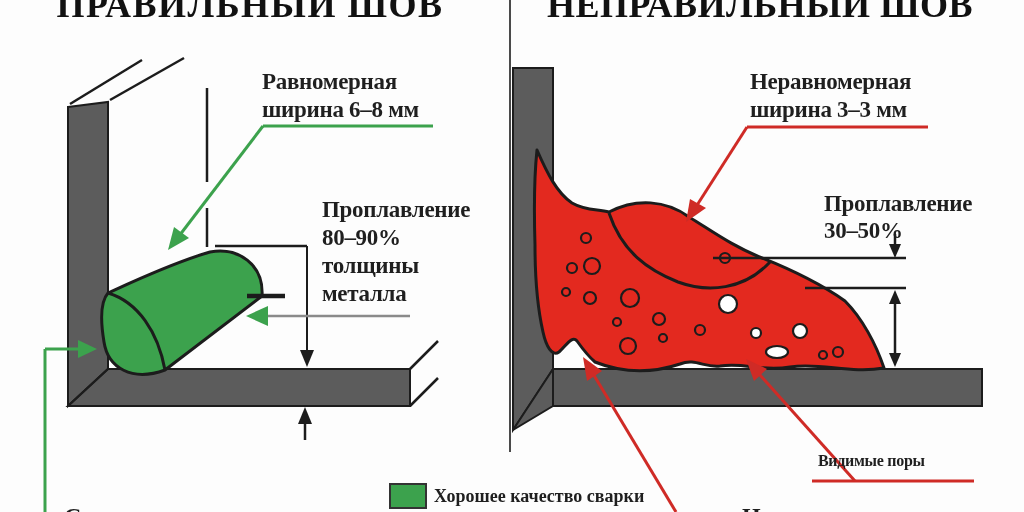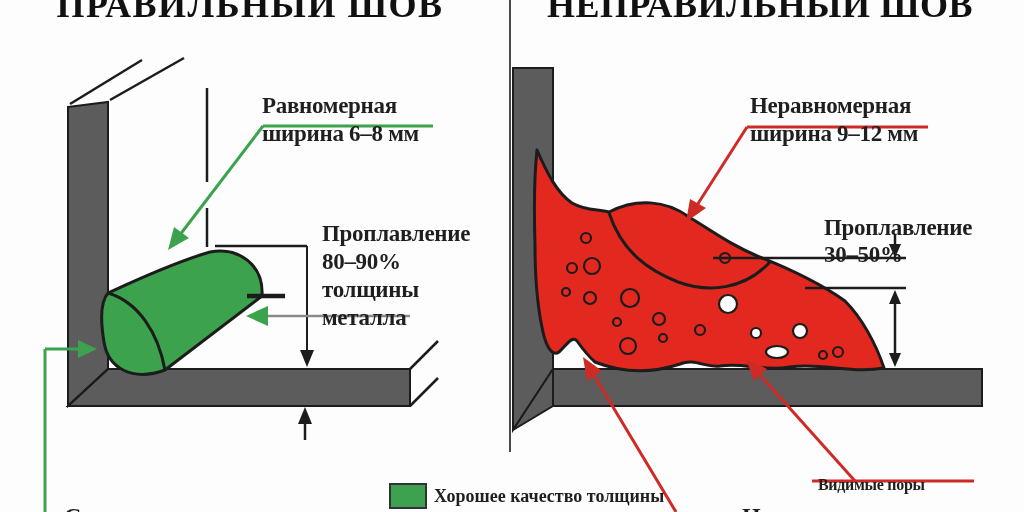--- a/index.html
+++ b/index.html
@@ -19,21 +19,21 @@
   .fill-white{fill:#ffffff;}
   .fill-ink{fill:var(--line);}
   .fill-badline{fill:var(--bad-line);}
   .stroke-ink{stroke:var(--line);}
   .stroke-good{stroke:var(--good);}
   .stroke-badline{stroke:var(--bad-line);}
   .stroke-gray{stroke:#8a8a8a;}
   .no-fill{fill:none;}
   .lbl{
     position:absolute;color:var(--text);font-weight:700;
-    white-space:pre-line;line-height:28px;font-size:23px;letter-spacing:-0.3px;margin-top:24px;
+    white-space:pre-line;line-height:28px;font-size:23px;letter-spacing:-0.3px;
   }
   .title{
     position:absolute;top:-16px;color:#111;font-weight:800;font-size:36px;
     letter-spacing:1.5px;text-align:center;white-space:nowrap;
   }
   #title-left{left:40px;width:420px;}
   #title-right{left:516px;width:488px;letter-spacing:0.5px;}
   #lbl-uniform{left:262px;top:68px;}
   #lbl-penetr-left{left:322px;top:196px;}
   #lbl-nonuniform{left:750px;top:68px;}
@@ -165,25 +165,25 @@
   <div id="title-right" class="title">НЕПРАВИЛЬНЫЙ ШОВ</div>
 
   <div id="lbl-uniform" class="lbl">Равномерная
 ширина 6–8 мм</div>
   <div id="lbl-penetr-left" class="lbl">Проплавление
 80–90%
 толщины
 металла</div>
 
   <div id="lbl-nonuniform" class="lbl">Неравномерная
-ширина 9–12 мм</div>
+ширина 3–3 мм</div>
   <div id="lbl-penetr-right" class="lbl">Проплавление
 30–50%</div>
   <div id="lbl-pores" class="lbl">Видимые поры</div>
 
   <div id="legend">
     <div id="legend-swatch"></div>
-    <div id="legend-label">Хорошее качество толщины</div>
+    <div id="legend-label">Хорошее качество сварки</div>
   </div>
 
   <div id="frag-left" class="frag">С</div>
   <div id="frag-right" class="frag">Непровар</div>
 </div>
 
 </body></html>

